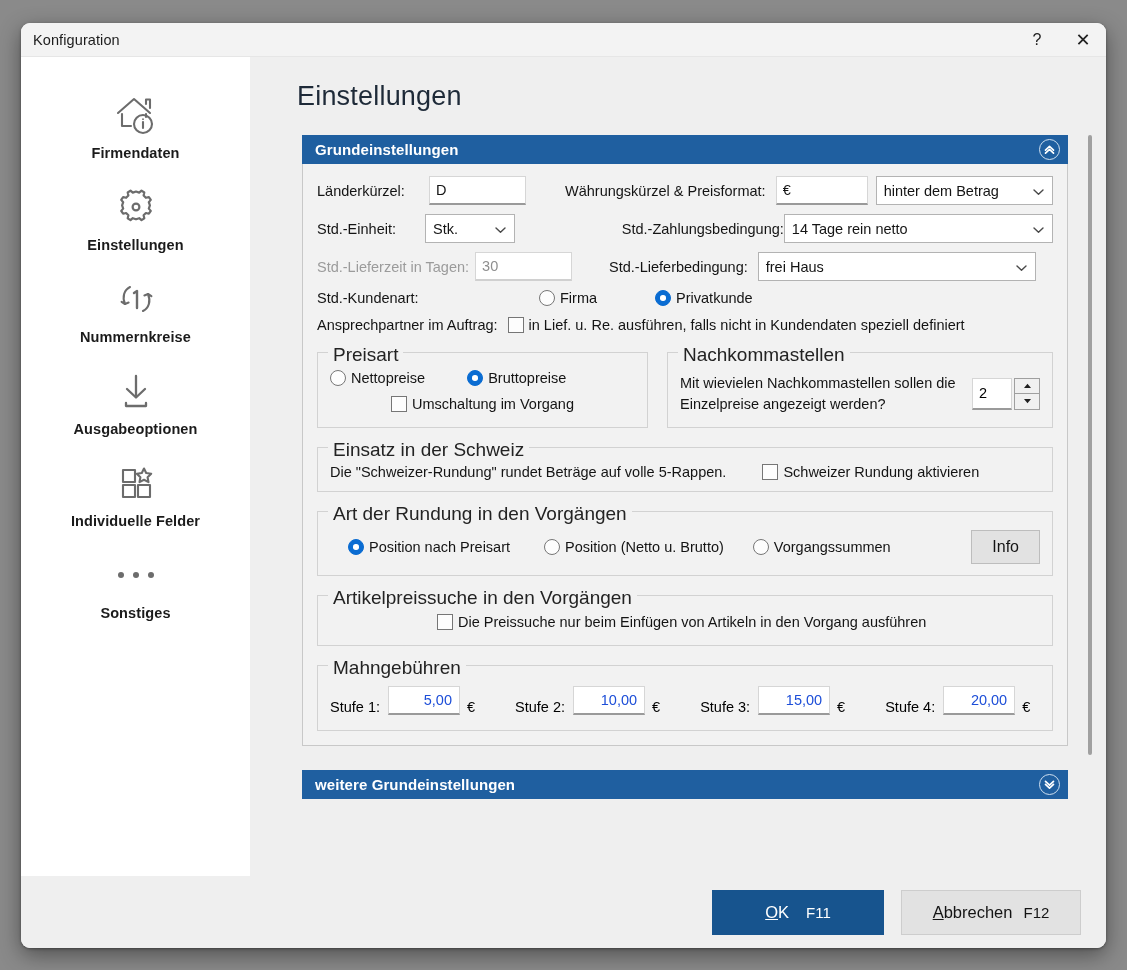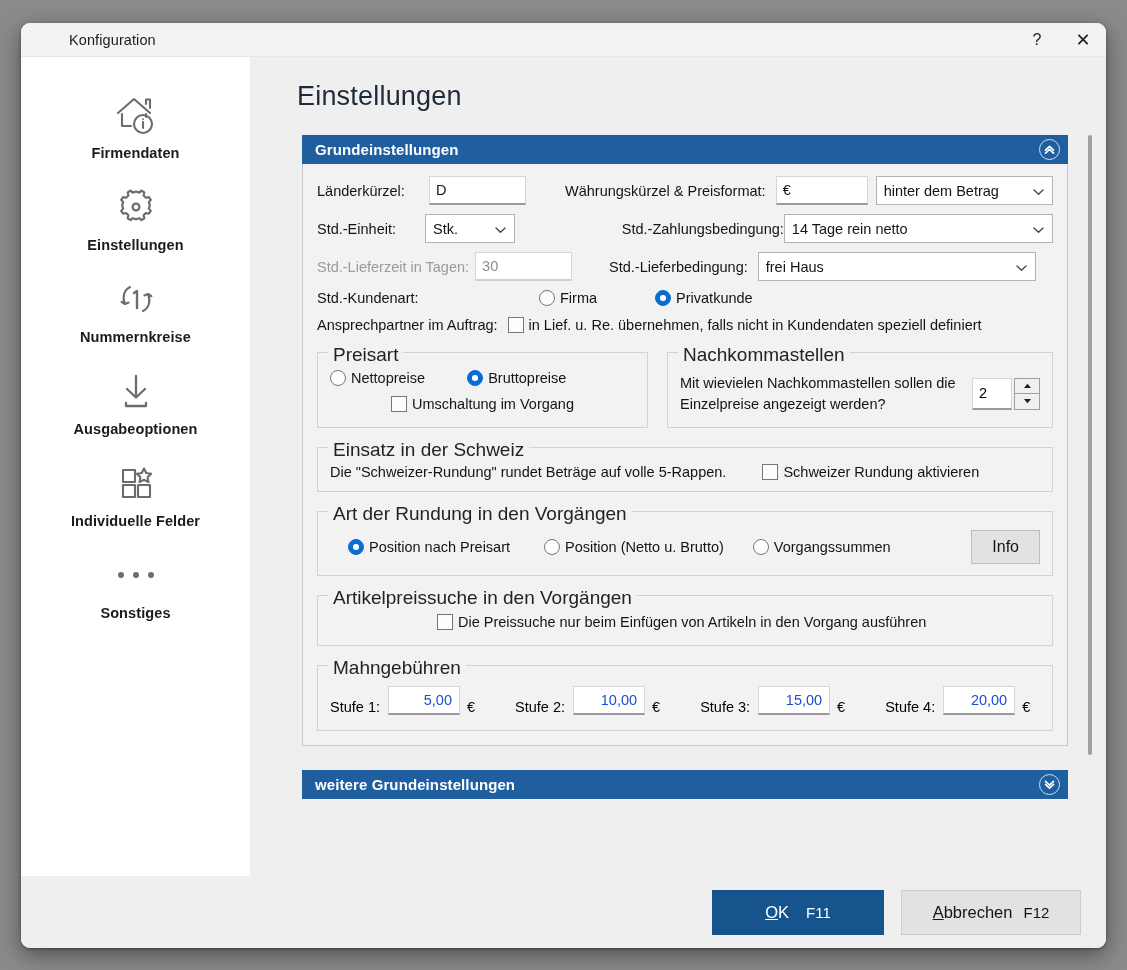--- a/index.html
+++ b/index.html
@@ -26,21 +26,20 @@
 
   
   .titlebar {
     height: 34px;
     flex: 0 0 34px;
     background: #f3f3f3;
     display: flex;
     align-items: center;
     position: relative;
     border-bottom: 1px solid #e6e6e6;
-    padding-left: 36px;
   }
   .titlebar-text {
     font-size: 14.5px;
     color: #1c1c1c;
     padding-left: 12px;
     letter-spacing: 0.1px;
   }
   .titlebar-buttons {
     position: absolute; right: 0; top: 0;
     height: 34px; display: flex;
@@ -521,21 +520,21 @@
               <span class="opt" style="margin-left:58px">
                 <span class="radio on"></span>
                 <span class="opt-label">Privatkunde</span>
               </span>
             </div>
 
             <div class="row" style="margin-bottom:13px">
               <span class="lbl">Ansprechpartner im Auftrag:</span>
               <span class="opt" style="margin-left:10px">
                 <span class="cbox"></span>
-                <span class="opt-label">in Lief. u. Re. übernehmen, falls nicht in Kundendaten speziell definiert</span>
+                <span class="opt-label">in Lief. u. Re. ausführen, falls nicht in Kundendaten speziell definiert</span>
               </span>
             </div>
 
             <div style="display:flex; gap:19px; margin-top:12px">
 
               <div class="group" style="width:331px">
                 <span class="group-title">Preisart</span>
                 <div style="display:flex; align-items:center; margin-top:8px">
                   <span class="opt">
                     <span class="radio"></span>

